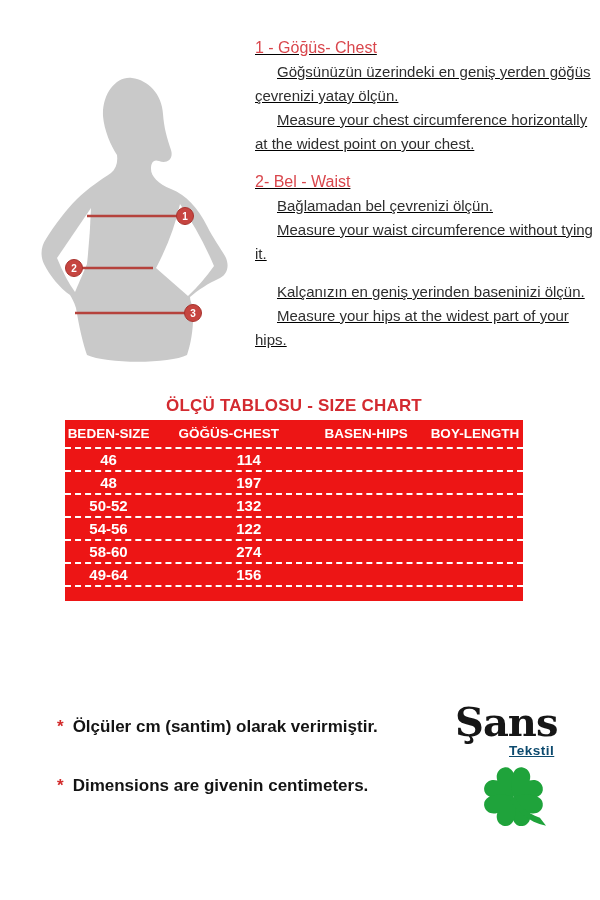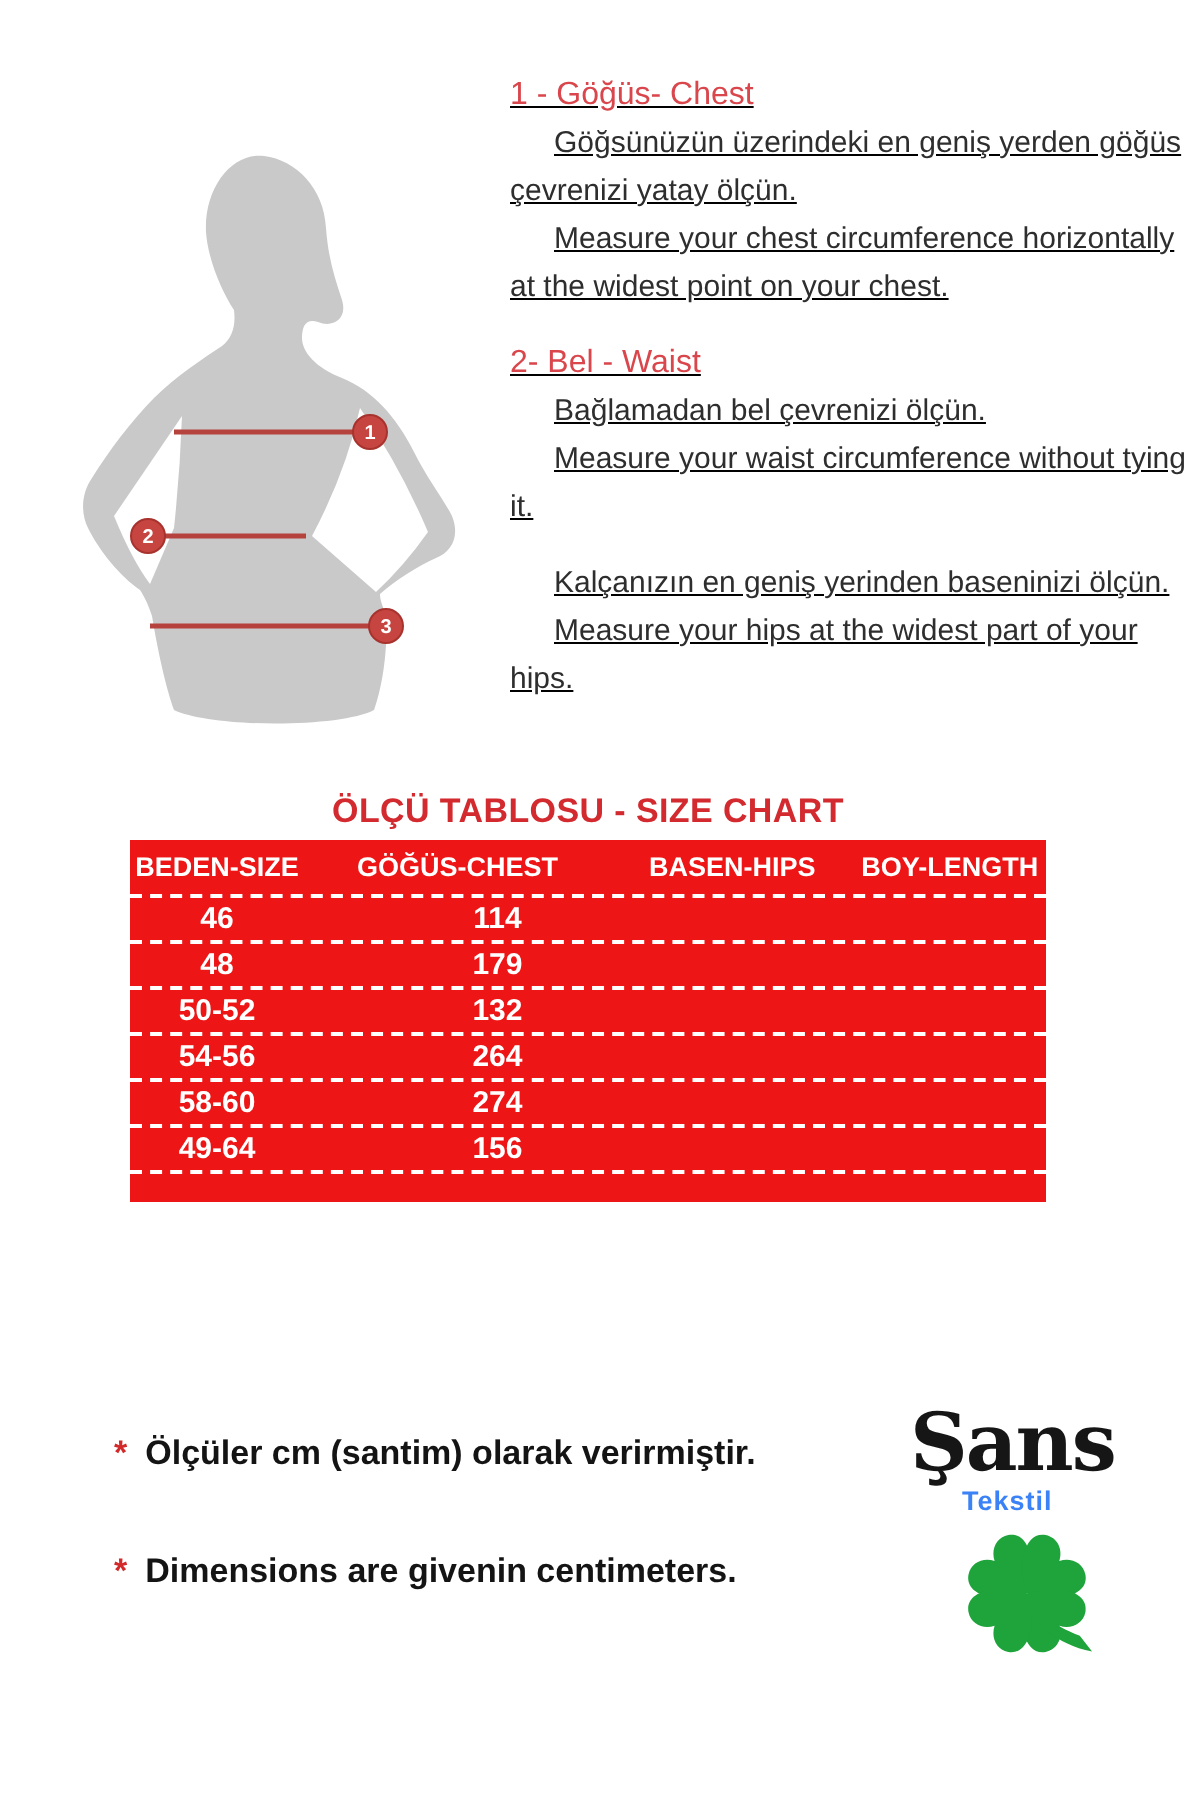--- a/index.html
+++ b/index.html
@@ -58,22 +58,22 @@
   .note-star{color:#d22a2a;margin-right:9px;font-weight:700;}
 
   
   .logo{position:absolute;left:450px;top:700px;width:145px;height:145px;}
   .logo-brand{
     position:absolute;left:5px;top:0;
     font-family:"DejaVu Serif",serif;font-weight:700;
     font-size:40px;line-height:44px;color:#161616;letter-spacing:-1px;
   }
   .logo-sub{
-    position:absolute;left:31px;top:43px;
-    font-size:13.5px;font-weight:700;color:#3b82f6;letter-spacing:.5px;
+    position:absolute;left:59px;top:43px;
+    font-size:13.5px;font-weight:700;color:#0c4a6e;letter-spacing:.5px;text-decoration:underline;
   }
   .logo-clover{position:absolute;left:22px;top:58px;}
 </style>
 </head>
 <body>
 
 <div class="page">
 
   <div class="figure-wrap">
     <svg width="210" height="320" viewBox="0 0 210 320">
@@ -150,33 +150,33 @@
     </div>
 
     <div class="t-row body">
       <div class="t-cell">46</div>
       <div class="t-cell">114</div>
       <div class="t-cell"></div>
       <div class="t-cell">78</div>
     </div>
     <div class="t-row body">
       <div class="t-cell">48</div>
-      <div class="t-cell">179</div>
+      <div class="t-cell">197</div>
       <div class="t-cell"></div>
       <div class="t-cell">78</div>
     </div>
     <div class="t-row body">
       <div class="t-cell">50-52</div>
       <div class="t-cell">132</div>
       <div class="t-cell"></div>
       <div class="t-cell">82</div>
     </div>
     <div class="t-row body">
       <div class="t-cell">54-56</div>
-      <div class="t-cell">264</div>
+      <div class="t-cell">122</div>
       <div class="t-cell"></div>
       <div class="t-cell">84</div>
     </div>
     <div class="t-row body">
       <div class="t-cell">58-60</div>
       <div class="t-cell">274</div>
       <div class="t-cell"></div>
       <div class="t-cell">84</div>
     </div>
     <div class="t-row body">

